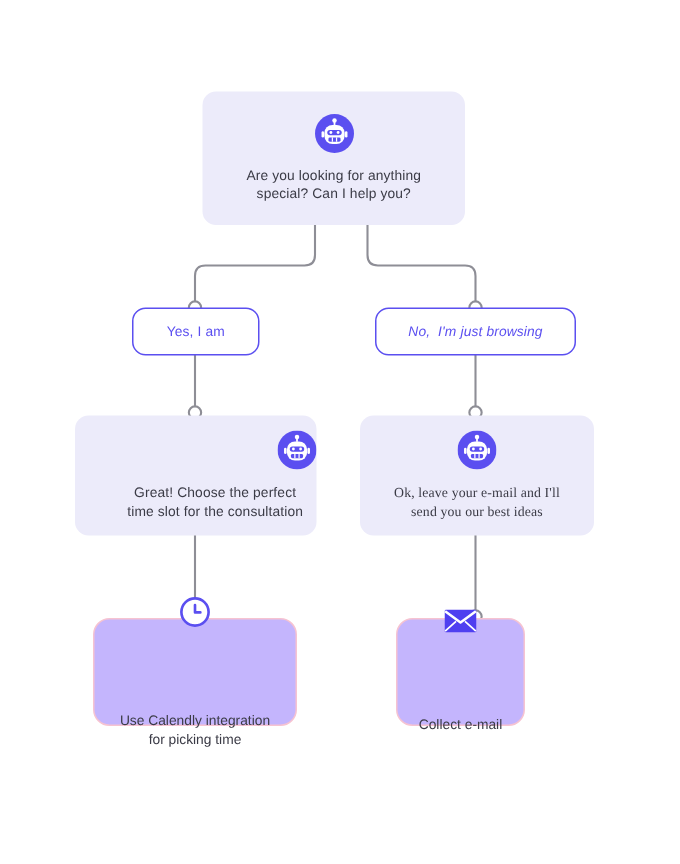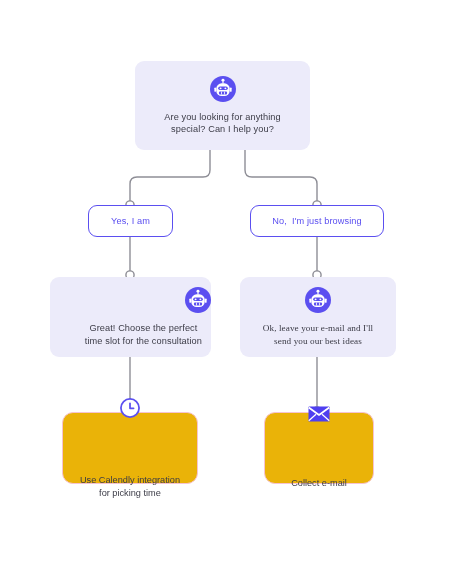--- a/index.html
+++ b/index.html
@@ -35,21 +35,21 @@
     align-items: center;
     justify-content: center;
   }
 
   .msg-node {
     background: #ecebfa;
     border-radius: 9px;
   }
 
   .action-node {
-    background: #eab308;
+    background: #c4b5fd;
     border: 1.6px solid #f6c3d1;
     border-radius: 11px;
     gap: 47px;
   }
 
   .btn-node {
     background: #ffffff;
     border: 1.6px solid #5b4ff0;
     border-radius: 9px;
     align-items: center;
@@ -143,21 +143,21 @@
       </svg>
     </span>
     <div class="msg-text">Are you looking for anything
 special? Can I help you?</div>
   </div>
 
   <div class="node btn-node" style="left:88px; top:205px; width:85px; height:32px;">
     <div class="btn-text">Yes, I am</div>
   </div>
 
-  <div class="node btn-node" style="left:250px; top:205px; width:134px; height:32px;">
+  <div class="node btn-node" style="left:250px; top:205px; width:134px; height:32px;font-style:italic;">
     <div class="btn-text">No,  I'm just browsing</div>
   </div>
 
   <div class="node msg-node" style="left:50px; top:277px; width:161px; height:80px;align-items:flex-end;">
     <span class="icon-wrap">
       <svg class="bot-icon" viewBox="0 0 40 40">
         <circle cx="20" cy="20" r="20" fill="#5b4ff0"></circle>
         <circle cx="20" cy="6.6" r="2.3" fill="#ffffff"></circle>
         <rect x="19.1" y="8.2" width="1.8" height="3.4" fill="#ffffff"></rect>
         <rect x="9.6" y="11.2" width="20.8" height="19.6" rx="8.4" fill="#ffffff"></rect>
@@ -200,21 +200,21 @@
     <span class="icon-wrap">
       <svg class="clock-icon" viewBox="0 0 40 40">
         <circle cx="20" cy="20" r="16.5" fill="#ffffff" stroke="#5b4ff0" stroke-width="3.2"></circle>
         <path d="M20,11.5 L20,20.5 L26.5,20.5" fill="none" stroke="#5b4ff0" stroke-width="3.2" stroke-linecap="round" stroke-linejoin="round"></path>
       </svg>
     </span>
     <div class="action-text">Use Calendly integration
 for picking time</div>
   </div>
 
-  <div class="node action-node" style="left:264px; top:412px; width:110px; height:72px;">
+  <div class="node action-node" style="left:264px; top:412px; width:86px; height:72px;">
     <span class="icon-wrap">
       <svg class="mail-icon" viewBox="0 0 44 32">
         <rect x="1" y="1" width="42" height="30" rx="1.5" fill="#4f3ff0"></rect>
         <path d="M1.5,3 L22,18 L42.5,3" fill="none" stroke="#ffffff" stroke-width="3.4" stroke-linejoin="round"></path>
         <path d="M1.5,29.5 L16,16.5 M42.5,29.5 L28,16.5" fill="none" stroke="#ffffff" stroke-width="2.4"></path>
       </svg>
     </span>
     <div class="action-text">Collect e-mail</div>
   </div>
 

